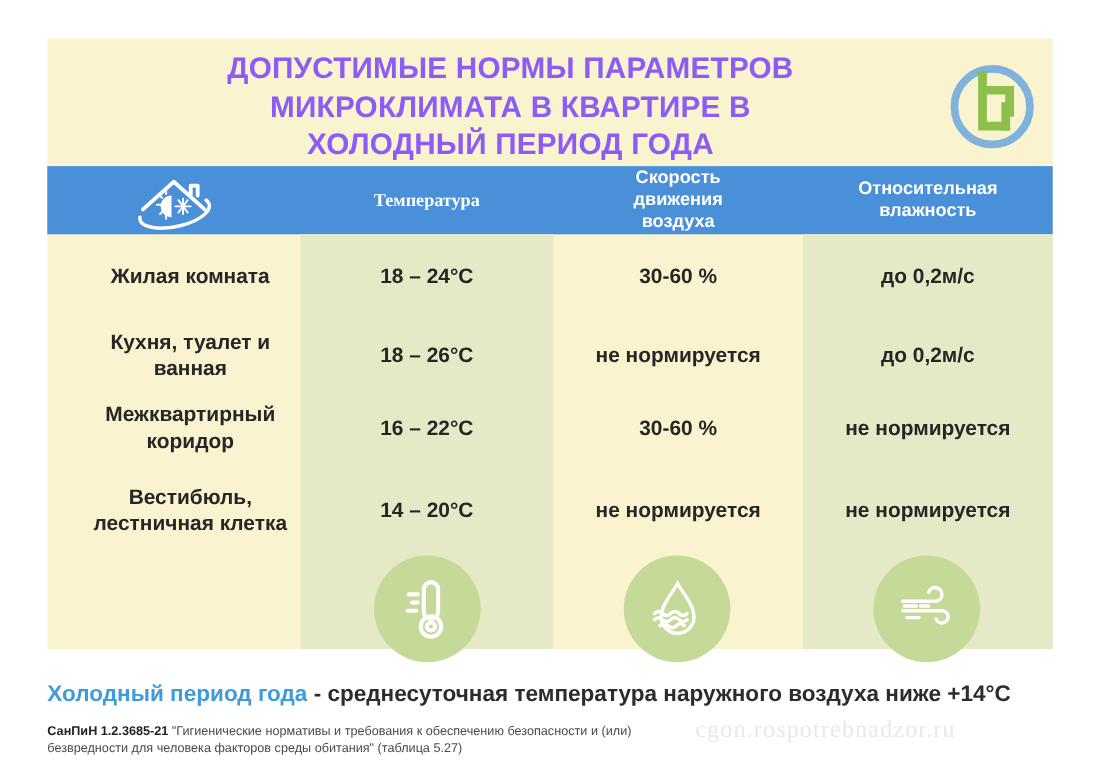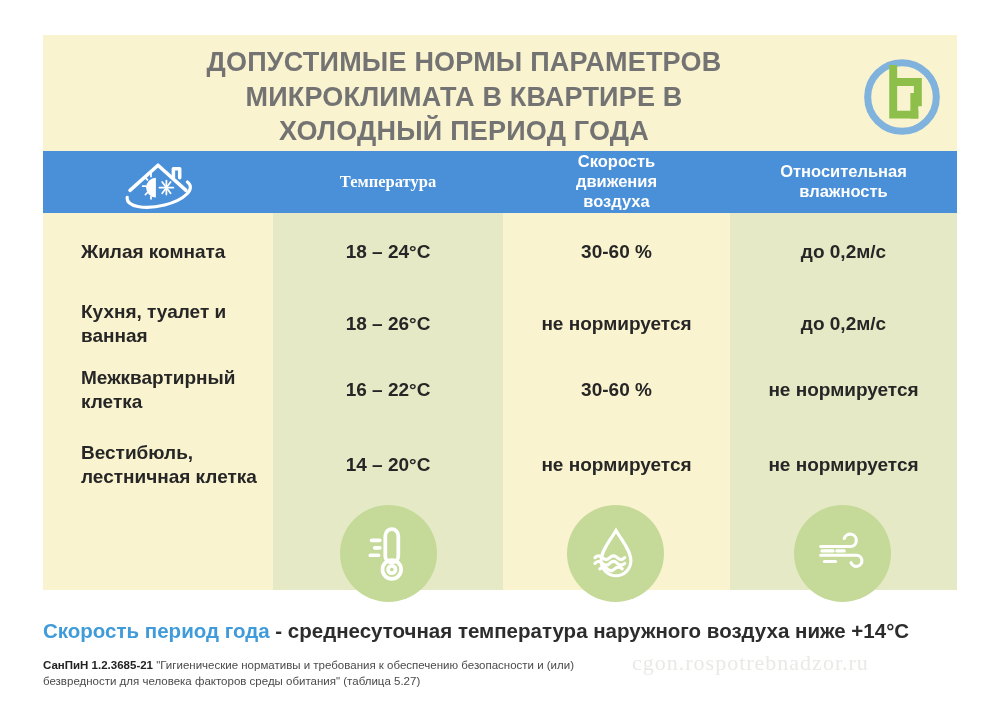--- a/index.html
+++ b/index.html
@@ -11,21 +11,21 @@
     position:absolute;left:43px;top:35px;width:914px;height:555px;
     background:#faf3cf;
   }
   
   .title-row{
     position:absolute;top:8px;left:0;right:0;height:108px;
     display:flex;align-items:center;
   }
   .title{
     flex:1;margin:0;padding-left:38px;
-    color:#737373;font-weight:700;font-size:27px;line-height:1.28;
+    color:#8b5cf6;font-weight:700;font-size:27px;line-height:1.28;
     text-align:center;letter-spacing:.2px;
   }
   .title-inner{max-width:600px;margin:0 auto;display:block;}
   .logo-wrap{width:110px;display:flex;justify-content:center;align-items:center;}
   
   .header-band{
     position:absolute;top:116px;left:0;right:0;height:62px;
     background:#4a90d9;
     display:grid;grid-template-columns:230px 230px 227px 227px;
     align-items:center;
@@ -49,21 +49,21 @@
     display:grid;grid-template-rows:78px 66px 66px 83px;z-index:2;
   }
   .row{
     display:grid;grid-template-columns:230px 230px 227px 227px;
     align-items:center;
   }
   .cell{
     color:#262626;font-weight:700;font-size:19px;line-height:1.25;
     text-align:center;
   }
-  .cell-room{text-align:left;padding-left:38px;padding-right:8px;}
+  .cell-room{text-align:center;padding-left:38px;padding-right:8px;}
   
   .circle{
     position:absolute;top:470px;width:97px;height:97px;border-radius:50%;
     background:#c5da99;display:flex;align-items:center;justify-content:center;
     z-index:3;
   }
   .circle-temp{left:297px;}
   .circle-hum{left:524px;}
   .circle-air{left:751px;}
   
@@ -147,21 +147,21 @@
       <div class="cell">30-60 %</div>
       <div class="cell">до 0,2м/с</div>
     </div>
     <div class="row">
       <div class="cell cell-room">Кухня, туалет и ванная</div>
       <div class="cell">18 – 26°C</div>
       <div class="cell">не нормируется</div>
       <div class="cell">до 0,2м/с</div>
     </div>
     <div class="row">
-      <div class="cell cell-room">Межквартирный клетка</div>
+      <div class="cell cell-room">Межквартирный коридор</div>
       <div class="cell">16 – 22°C</div>
       <div class="cell">30-60 %</div>
       <div class="cell">не нормируется</div>
     </div>
     <div class="row">
       <div class="cell cell-room">Вестибюль, лестничная клетка</div>
       <div class="cell">14 – 20°C</div>
       <div class="cell">не нормируется</div>
       <div class="cell">не нормируется</div>
     </div>
@@ -197,20 +197,20 @@
         <line x1="16" y1="45" x2="34" y2="45"></line>
         <line x1="40" y1="45" x2="52" y2="45"></line>
         <line x1="20" y1="62" x2="38" y2="62"></line>
       </g>
     </svg>
   </div>
 
 </div>
 
 <div class="footer">
-  <span class="term">Скорость период года</span><span> - среднесуточная температура наружного воздуха ниже +14°C</span>
+  <span class="term">Холодный период года</span><span> - среднесуточная температура наружного воздуха ниже +14°C</span>
 </div>
 
 <div class="footnote">
   <span class="doc">СанПиН 1.2.3685-21</span><span> "Гигиенические нормативы и требования к обеспечению безопасности и (или) безвредности для человека факторов среды обитания" (таблица 5.27)</span>
 </div>
 
 <div class="watermark">cgon.rospotrebnadzor.ru</div>
 
 </body></html>

